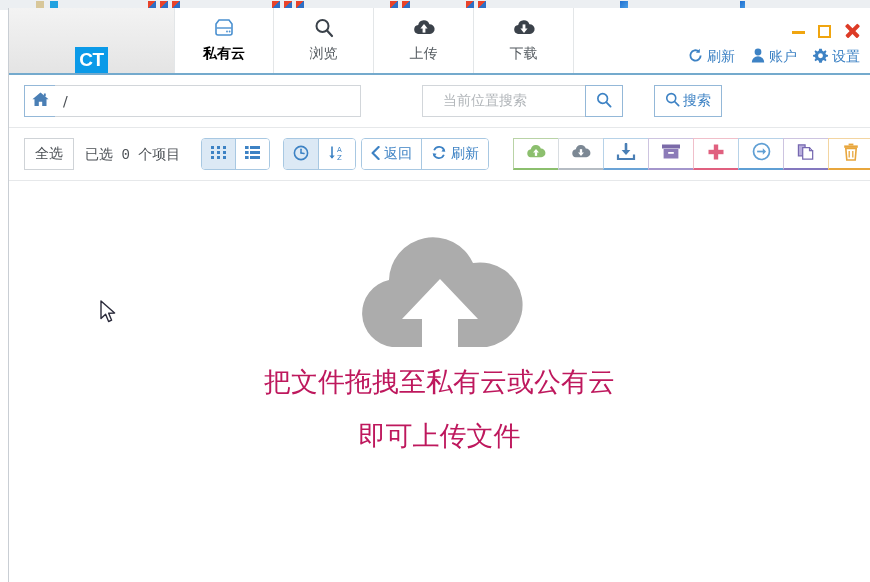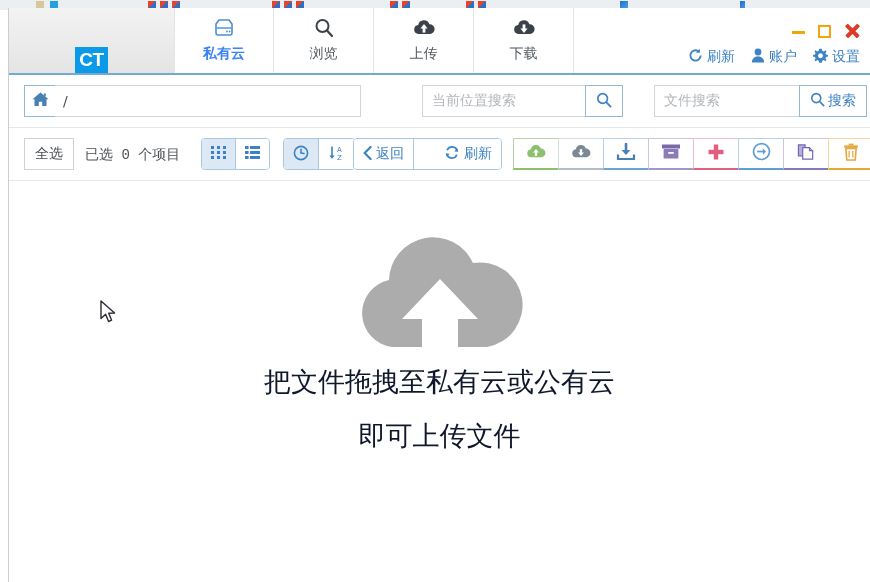--- a/index.html
+++ b/index.html
@@ -97,21 +97,21 @@
     gap: 7px;
     background: #ffffff;
     cursor: pointer;
   }
   .tab .t-ico { height: 20px; display: flex; align-items: center; }
   .tab .t-lbl {
     font-size: 14px;
     color: #555b60;
     font-family: "DejaVu Sans", "Liberation Sans", sans-serif;
   }
-  .tab.active .t-lbl { color: #3b82f6; font-weight: bold; text-align: right; }
+  .tab.active .t-lbl { color: #000000; font-weight: bold; text-align: right; }
   .tab.active { border-left: 1px solid #e3e6e8; }
 
   
   .winbtns {
     position: absolute; right: 10px; top: 15px;
     display: flex; align-items: center; gap: 13px;
   }
   .winbtn { cursor: pointer; display: flex; align-items: center; justify-content: center; }
   .wb-min {
     width: 13px; height: 13px; position: relative;
@@ -179,21 +179,21 @@
     height: 32px;
     display: flex;
     box-sizing: border-box;
   }
   .srch-in {
     height: 32px;
     border: 1px solid #d2d6da;
     border-right: none;
     box-sizing: border-box;
     display: flex; align-items: center;
-    padding-left: 9px;
+    padding-left: 20px;
     font-size: 14px; color: #b2b6ba;
     background: #ffffff;
     font-family: "DejaVu Sans", "Liberation Sans", sans-serif;
   }
   .srch-btn {
     height: 32px;
     border: 1px solid #94b8d8;
     box-sizing: border-box;
     background: #ffffff;
     display: flex; align-items: center; justify-content: center;
@@ -250,21 +250,21 @@
     cursor: pointer;
     padding: 0 9px;
     box-sizing: border-box;
     font-size: 14px; color: #3d82c4;
     font-family: "DejaVu Sans", "Liberation Sans", sans-serif;
   }
   .bgroup .bg-btn:last-child { border-right: none; }
   .bgroup .bg-btn.on { background: #dce9f5; }
   #grp-view  { left: 192px; }
   #grp-sort  { left: 274px; }
-  #grp-nav   { left: 344px; gap: 21px; }
+  #grp-nav   { left: 352px; }
 
   .actions {
     position: absolute; left: 504px; top: 10px;
     height: 32px; display: flex;
   }
   .act {
     width: 46px; height: 32px;
     box-sizing: border-box;
     background: #ffffff;
     border: 1px solid #e2e4e6;
@@ -279,21 +279,21 @@
     position: relative;
     height: 401px;
     background: #ffffff;
   }
   .dropzone {
     position: absolute; left: 0; right: 0; top: 38px;
     display: flex; flex-direction: column; align-items: center;
   }
   .dz-line {
     font-size: 27px;
-    color: #0f172a;
+    color: #be185d;
     margin-top: 6px;
     font-family: Liberation Sans, sans-serif;
   }
   .dz-line.second { margin-top: 18px; }
 
   
   .cursor {
     position: absolute;
     left: 100px; top: 300px;
     width: 20px; height: 26px;
@@ -455,21 +455,20 @@
           <span>
             <svg width="16" height="16" viewBox="0 0 18 18">
               <circle cx="7.5" cy="7.3" r="5.4" fill="none" stroke="#3d82c4" stroke-width="1.9"></circle>
               <line x1="11.5" y1="11.4" x2="16.4" y2="16.4" stroke="#3d82c4" stroke-width="2.1" stroke-linecap="round"></line>
             </svg>
           </span>
         </div>
       </div>
 
       <div class="srch" id="srch-file">
-        <div class="srch-in">文件搜索</div>
         <div class="srch-btn">
           <span>
             <svg width="15" height="15" viewBox="0 0 18 18">
               <circle cx="7.5" cy="7.3" r="5.4" fill="none" stroke="#3d82c4" stroke-width="1.9"></circle>
               <line x1="11.5" y1="11.4" x2="16.4" y2="16.4" stroke="#3d82c4" stroke-width="2.1" stroke-linecap="round"></line>
             </svg>
           </span>
           <span>搜索</span>
         </div>
       </div>

